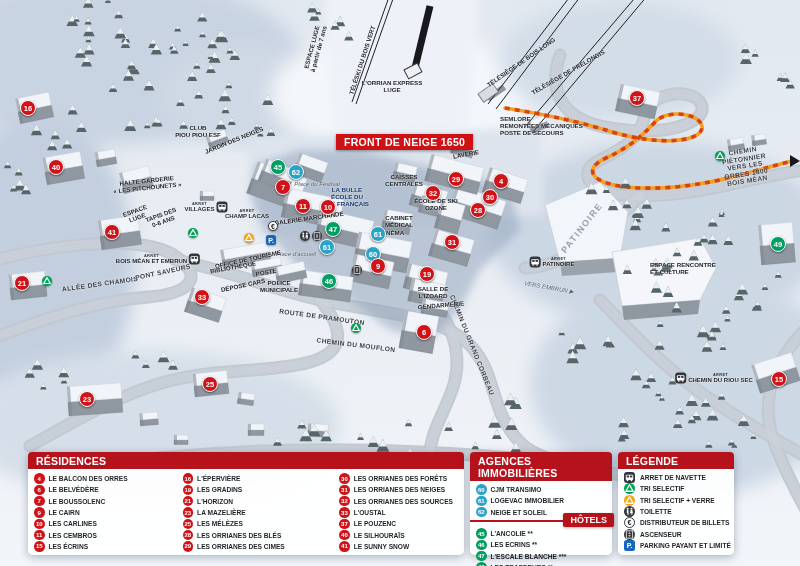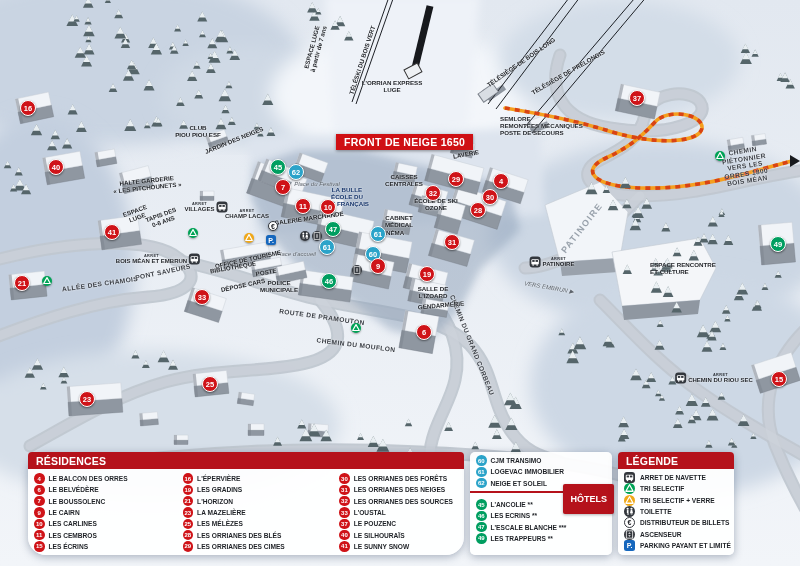--- a/index.html
+++ b/index.html
@@ -34,36 +34,36 @@
   .ic-euro{background:#fff;border:1px solid #33373d;color:#23262b;font-size:7px;box-sizing:border-box;}
   .ic-park{background:#1667bd;border-radius:2.5px;font-size:7px;}
   .ic-bus{background:#33373d;border-radius:3px;}
   .poi{position:absolute;transform:translate(-50%,-50%);z-index:24;box-shadow:0 1px 2px rgba(0,0,0,.35);}
   .poi.ic{width:10px;height:10px;}
   
   .panel{position:absolute;top:452px;background:rgba(255,255,255,.93);border-radius:5px;
          box-shadow:0 2px 8px rgba(30,50,80,.35);overflow:visible;}
   .panel-header{background:#b5121b;color:#fff;font-weight:bold;font-size:10.5px;
                 padding:2.5px 8px;border-radius:4px 4px 0 0;letter-spacing:.2px;}
-  #panel-res{left:28px;width:436px;height:103px;border-radius:18px;}
+  #panel-res{left:28px;width:436px;height:103px;}
   #panel-ag{left:470px;width:142px;height:103px;}
   #panel-leg{left:618px;width:116px;height:103px;}
   .res-cols{display:flex;padding:4px 4px 0 6px;}
   .res-col{display:flex;flex-direction:column;}
   .res-col:nth-child(1){width:150px;}
   .res-col:nth-child(2){width:158px;}
   .res-col:nth-child(3){width:122px;}
   .row{display:flex;align-items:center;gap:4px;height:11.3px;}
   .num{width:10.5px;height:10.5px;border-radius:50%;color:#fff;font-size:6px;font-weight:bold;
        display:flex;align-items:center;justify-content:center;flex:none;}
   .lab{font-size:6.6px;font-weight:bold;color:#1e2126;white-space:nowrap;}
   .ag-list,.leg-list{padding:3px 6px 0 6px;display:flex;flex-direction:column;}
   .hr-red{height:2px;background:#b5121b;margin:2px 0 3px 0;position:relative;}
   .hotels-box{position:absolute;right:-2px;top:-7px;background:#b5121b;color:#fff;font-size:9px;
-              font-weight:bold;padding:10px 7px;border-radius:2px;box-shadow:0 1px 3px rgba(0,0,0,.3);}
+              font-weight:bold;padding:2px 7px;border-radius:2px;box-shadow:0 1px 3px rgba(0,0,0,.3);}
   .leg-list .row{gap:5px;}
 </style>
 </head>
 <body>
 
 <div id="stage">
   <svg id="terrain" width="800" height="566" viewBox="0 0 800 566">
       <defs>
         <linearGradient id="snow" x1="0" y1="0" x2="0" y2="1">
           <stop offset="0" stop-color="#e2e8f0"></stop>
@@ -1023,20 +1023,21 @@
           </div>
           <div class="row">
             <span class="num" style="background: rgb(207, 19, 24);">41</span>
             <span class="lab">LE SUNNY SNOW</span>
           </div>
         </div>
       </div>
   </div>
 
   <div class="panel" id="panel-ag">
+    <div class="panel-header">AGENCES IMMOBILIÈRES</div>
     <div class="ag-list" id="ag-list">
         <div class="row">
           <span class="num" style="background: rgb(43, 163, 201);">60</span>
           <span class="lab">CJM TRANSIMO</span>
         </div>
         <div class="row">
           <span class="num" style="background: rgb(43, 163, 201);">61</span>
           <span class="lab">LOGEVAC IMMOBILIER</span>
         </div>
         <div class="row">

